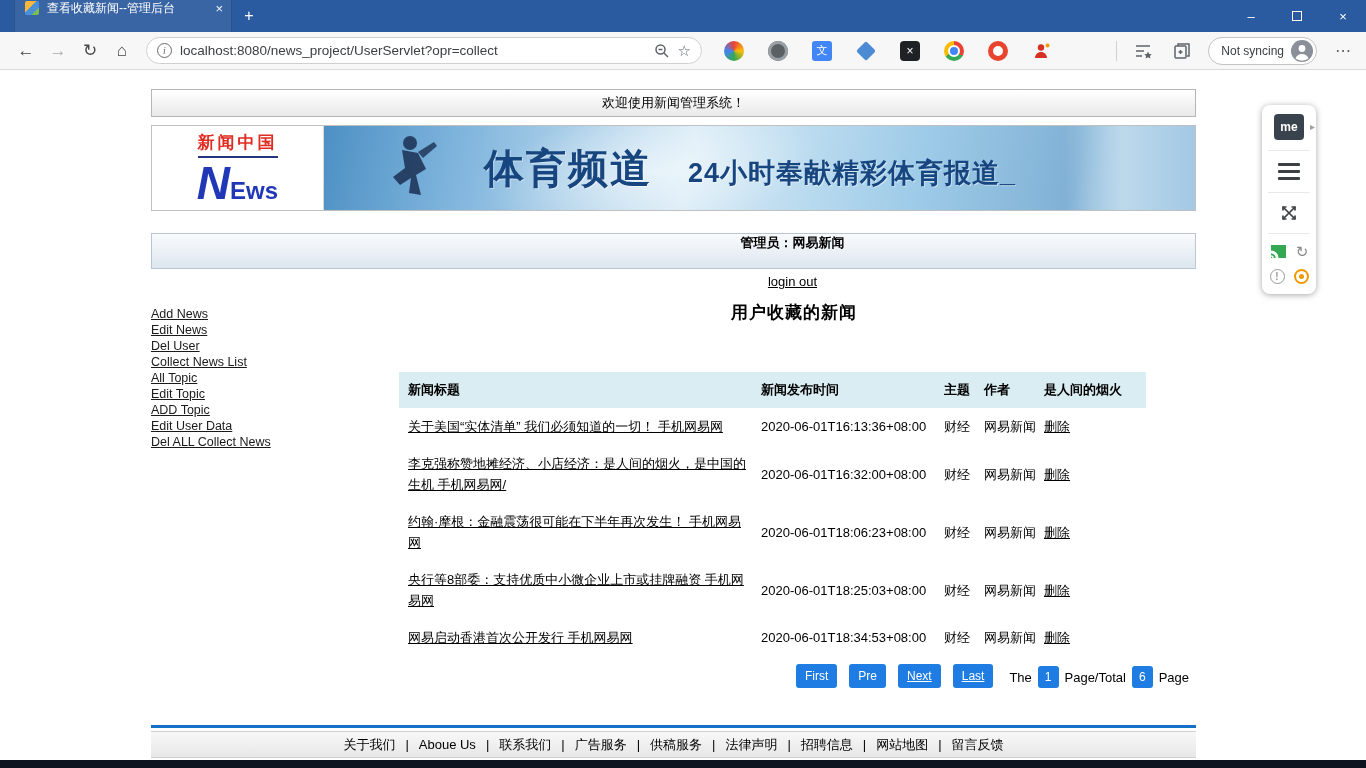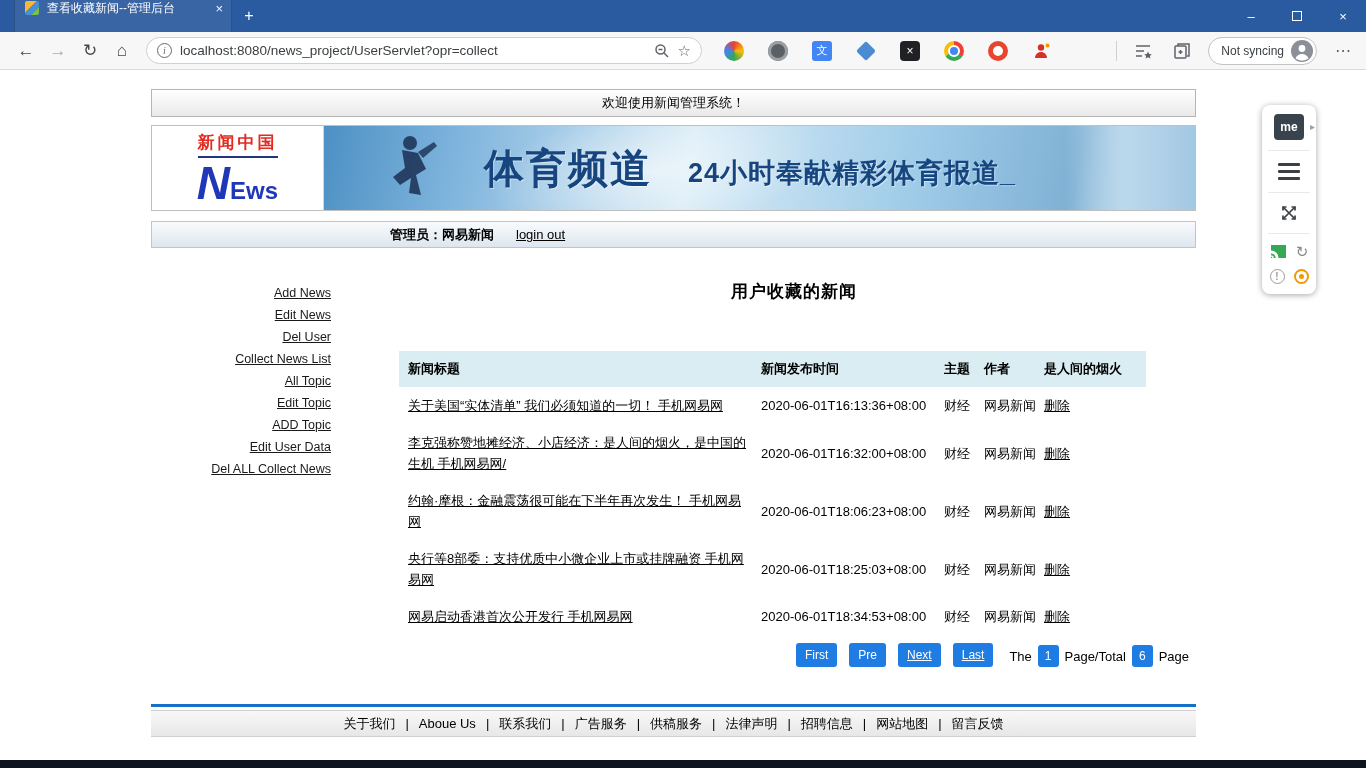--- a/index.html
+++ b/index.html
@@ -66,28 +66,28 @@
   .sports::before { content:""; position:absolute; left:16%; top:-30px; width:380px; height:150px;
                     background:radial-gradient(ellipse at center, rgba(255,255,255,.55), transparent 62%); transform:rotate(-8deg); }
   .sports::after { content:""; position:absolute; right:0; top:0; width:130px; height:100%;
                    background:linear-gradient(90deg, transparent, #bcd9ec 45%, #a3c8e4); }
   .player { position:absolute; left:28px; top:4px; z-index:1; }
   .sports-text { margin-left:160px; color:var(--banner-text,#16457f); font-weight:bold; display:flex; align-items:baseline; gap:36px;
                  z-index:2; text-shadow:1px 1px 0 rgba(255,255,255,.45); white-space:nowrap; }
   .sports-title { font-size:40px; letter-spacing:2px; }
   .sports-sub { font-size:27px; letter-spacing:1px; }
 
-  .admin-bar { margin-top:10px; height:27px; border:1px solid #b9c6d3; background:linear-gradient(#f9fbfd,#dde6ee);
-               display:flex; align-items:center; gap:22px; padding-left:238px; font-size:13px; }
+  .admin-bar { margin-top:22px; height:36px; border:1px solid #b9c6d3; background:linear-gradient(#f9fbfd,#dde6ee);
+               display:flex; align-items:center; gap:22px; padding-left:238px; font-size:13px;flex-direction:column; }
   .admin-label { font-weight:bold; }
   .logout-link { color:#000; text-decoration:underline; }
 
   .main { display:flex; margin-top:20px; min-height:436px; }
   .sidebar { width:248px; }
-  .menu { width:180px; display:flex; flex-direction:column; align-items:flex-end; gap:7px; padding-top:18px; font-size:12.5px; line-height:15px; }
+  .menu { width:180px; display:flex; flex-direction:column; align-items:flex-start; gap:1px; padding-top:18px; font-size:12.5px; line-height:15px; }
   .menu a { color:#1a1a1a; text-decoration:underline; white-space:nowrap; }
 
   .content { width:790px; }
   .content-title { text-align:center; font-size:17px; font-weight:bold; margin-top:12px; letter-spacing:1px; }
   .news-table { width:747px; border-collapse:collapse; margin-top:48px; font-size:13px; table-layout:fixed; }
   .news-table thead tr { background:var(--thead-bg,#daedf2); }
   .news-table th { text-align:left; padding:9px 6px 9px 9px; font-size:13px; white-space:nowrap; }
   .news-table td { padding:8px 6px 8px 9px; vertical-align:middle; line-height:21px; }
   .news-table a { color:#000; text-decoration:underline; }
   .c-title { width:353px; } .c-time { width:183px; } .c-topic { width:40px; } .c-author { width:60px; } .c-del { width:111px; }

